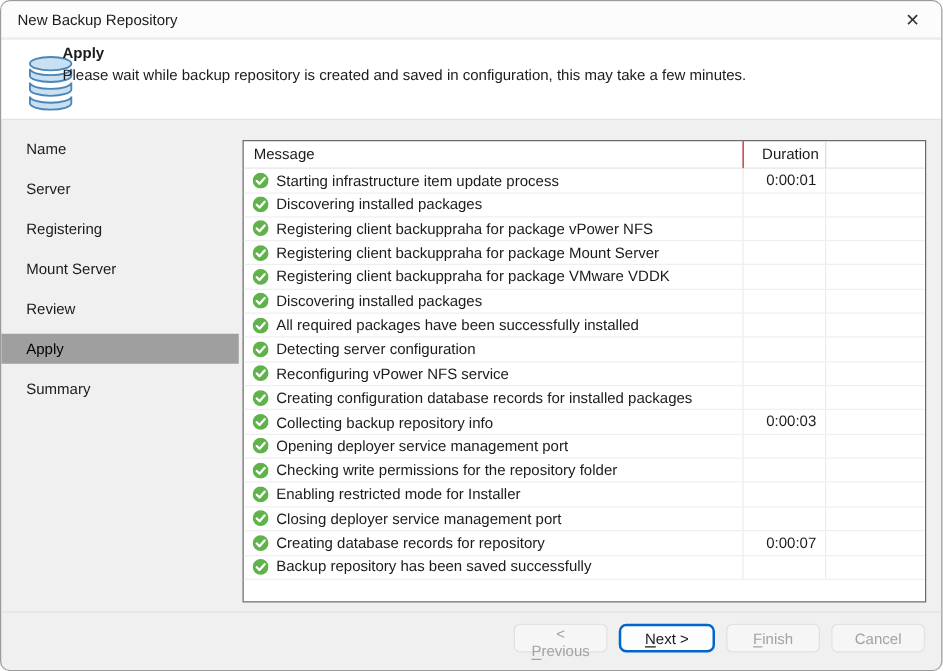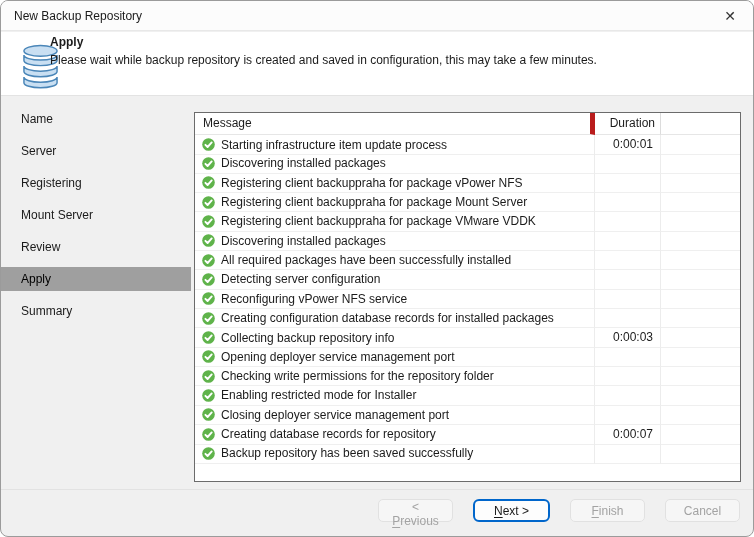--- a/index.html
+++ b/index.html
@@ -46,38 +46,38 @@
 
   
   .log-table {
     position: absolute; left: 193px; top: 111px; width: 547px; height: 370px;
     background: #ffffff; border: 1px solid #6b6b6b;
   }
   .thead {
     display: grid; grid-template-columns: 400px 66px 1fr; height: 22px;
   }
   .thead .th { line-height: 21px; border-bottom: 1px solid #e6e6e6; }
-  .th-message { padding-left: 8px; border-right: 5px solid #b91c1c; }
+  .th-message { padding-left: 8px; border-right: 1px solid #b91c1c; }
   .th-duration { text-align: right; padding-right: 5px; border-right: 1px solid #dcdcdc; }
   .tbody { display: grid; grid-auto-rows: 19.333px; }
   .trow { display: grid; grid-template-columns: 400px 66px 1fr; }
   .trow .td { border-bottom: 1px solid #efefef; }
   .td-message {
     display: flex; align-items: center; gap: 6px; padding-left: 7px;
     border-right: 1px solid #ececec; overflow: hidden; white-space: nowrap;
   }
   .td-duration {
     text-align: right; padding-right: 7px; line-height: 19px;
     border-right: 1px solid #ececec;
   }
   .check-icon { flex: 0 0 13px; width: 13px; height: 13px; display: block; }
 
   
   .footer-divider { position: absolute; left: 0; right: 0; top: 488px; height: 1px; background: #e2e2e2; }
-  .footer { position: absolute; right: 13px; bottom: 14px; display: flex; gap: 20px; }
+  .footer { position: absolute; right: 13px; bottom: 14px; display: flex; gap: 9px; }
   .btn {
     height: 23px; border-radius: 5px; font-family: inherit; font-size: 12px;
     padding: 0 10px; cursor: default;
   }
   .btn.disabled {
     background: #f6f6f6; border: 1px solid #e1e1e1; color: #a3a3a3; width: 75px;
   }
   .btn.default-focus {
     background: #fdfdfd; border: 2px solid #0066cb; border-radius: 6px; color: #1a1a1a; width: 77px;
   }

